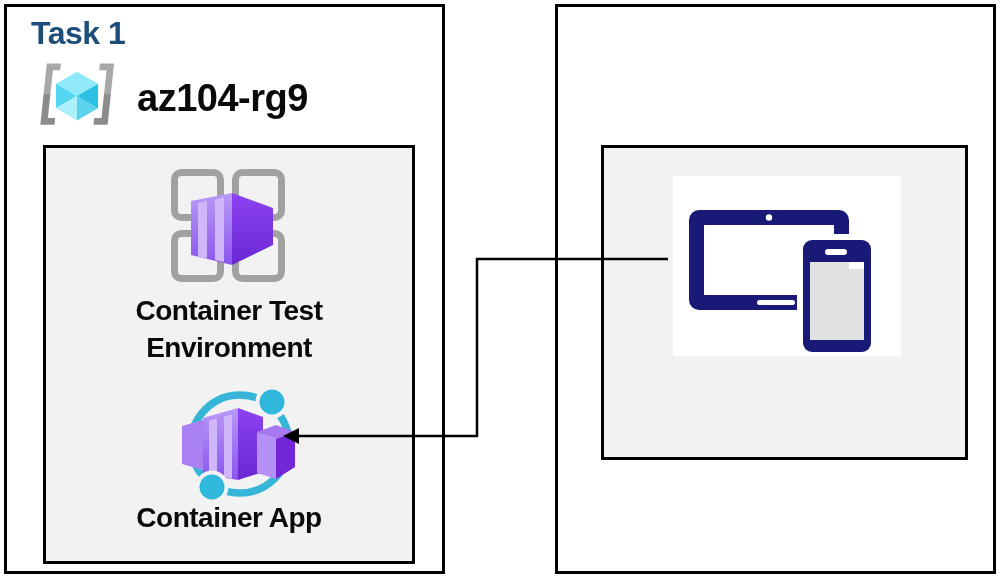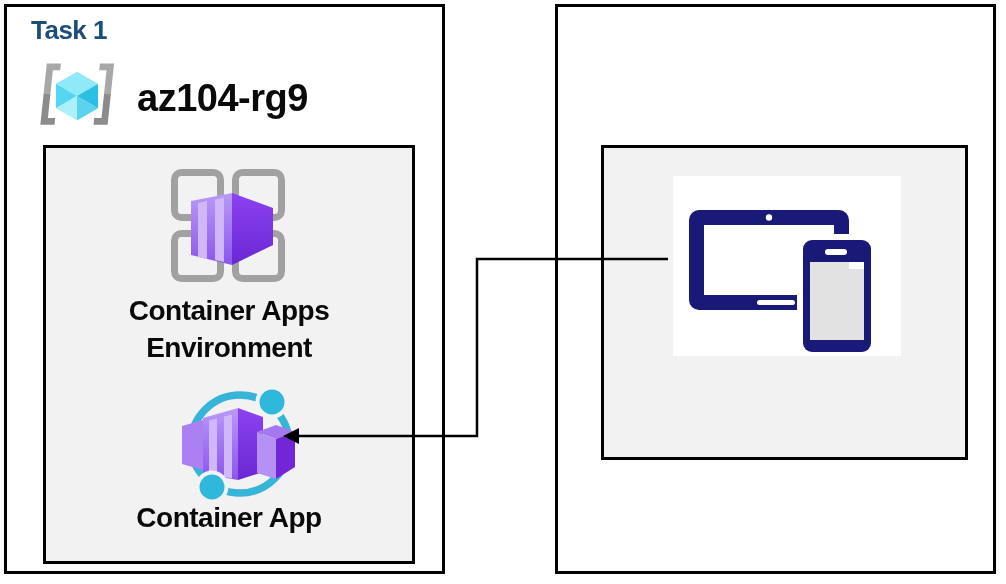--- a/index.html
+++ b/index.html
@@ -8,21 +8,21 @@
     font-family:"Liberation Sans","DejaVu Sans",sans-serif;overflow:hidden;
   }
   .task-box{
     position:absolute;top:4px;width:441px;height:570px;
     border:3px solid #000;background:#fff;box-sizing:border-box;
   }
   .task-box.t1{left:4px;}
   .task-box.t2{left:555px;}
   .task-title{
     position:absolute;left:24px;top:8px;
-    font-size:26px;font-weight:bold;color:var(--title_blue,#1C4E79);
+    font-size:32px;font-weight:bold;color:var(--title_blue,#1C4E79);
     letter-spacing:-0.5px;
   }
   .rg-row{position:absolute;left:26px;top:52px;display:flex;align-items:center;}
   .rg-name{font-size:38px;font-weight:bold;color:var(--text_black,#0a0a0a);margin-left:16px;letter-spacing:-0.5px;}
   .panel{
     position:absolute;background:var(--panel_fill,#F2F2F2);
     border:3px solid #000;box-sizing:border-box;
   }
   .panel.p1{left:36px;top:138px;width:372px;height:419px;}
   .panel.p2{left:43px;top:138px;width:367px;height:315px;}
@@ -86,21 +86,21 @@
           <rect x="66.5" y="65.5" width="46" height="45" rx="7"></rect>
         </g>
         <g>
           <polygon points="22,33 63,25 63,97 22,87" fill="url(#caeLeft)"></polygon>
           <polygon points="29,35 38,33 38,91 29,89" fill="#D0B6FA"></polygon>
           <polygon points="46,31.5 55,29.5 55,94 46,92" fill="#D0B6FA"></polygon>
           <polygon points="63,25 104,40 104,77 63,97" fill="url(#caeRight)"></polygon>
         </g>
       </svg>
       <div class="node-label cae-label">
-        <span>Container Apps Environment</span>
+        <span>Container Test Environment</span>
       </div>
 
       <svg class="icon-abs" style="left:130px;top:238px;" width="130" height="124" viewBox="0 0 130 124">
         <defs>
           <linearGradient id="caLeft" x1="0" y1="0" x2="0" y2="1">
             <stop offset="0" stop-color="#B999F8"></stop>
               <stop offset="1" stop-color="#8A55EC"></stop>
           </linearGradient>
           <linearGradient id="caRight" x1="0" y1="0" x2="0" y2="1">
             <stop offset="0" stop-color="#8C42F0"></stop>

